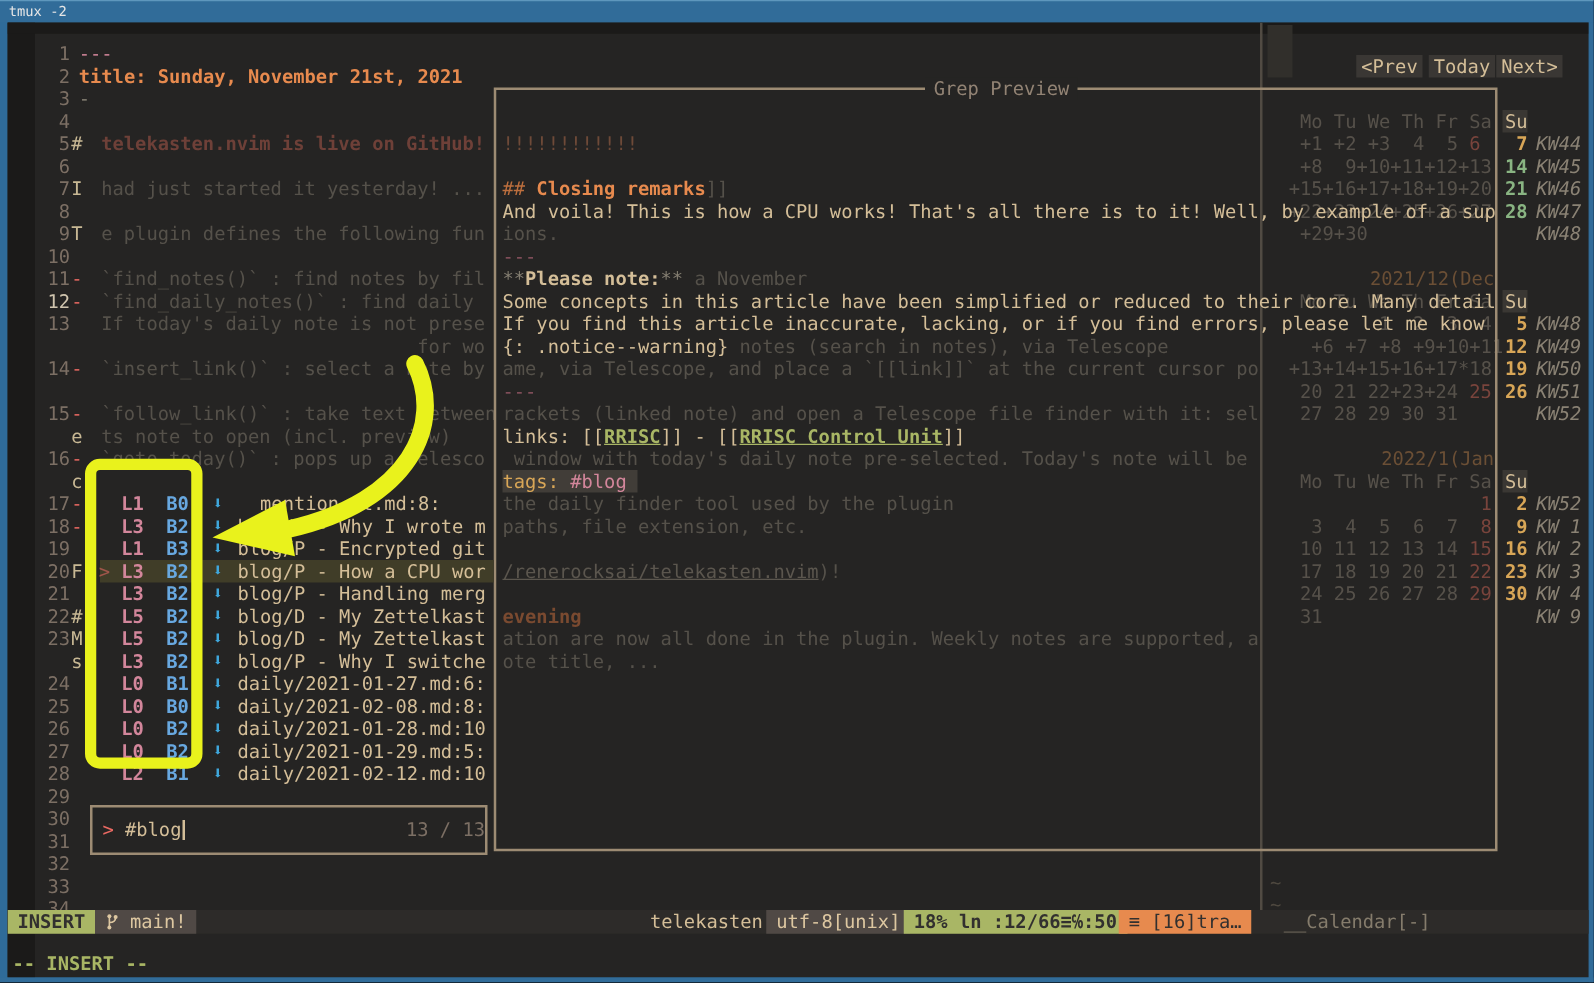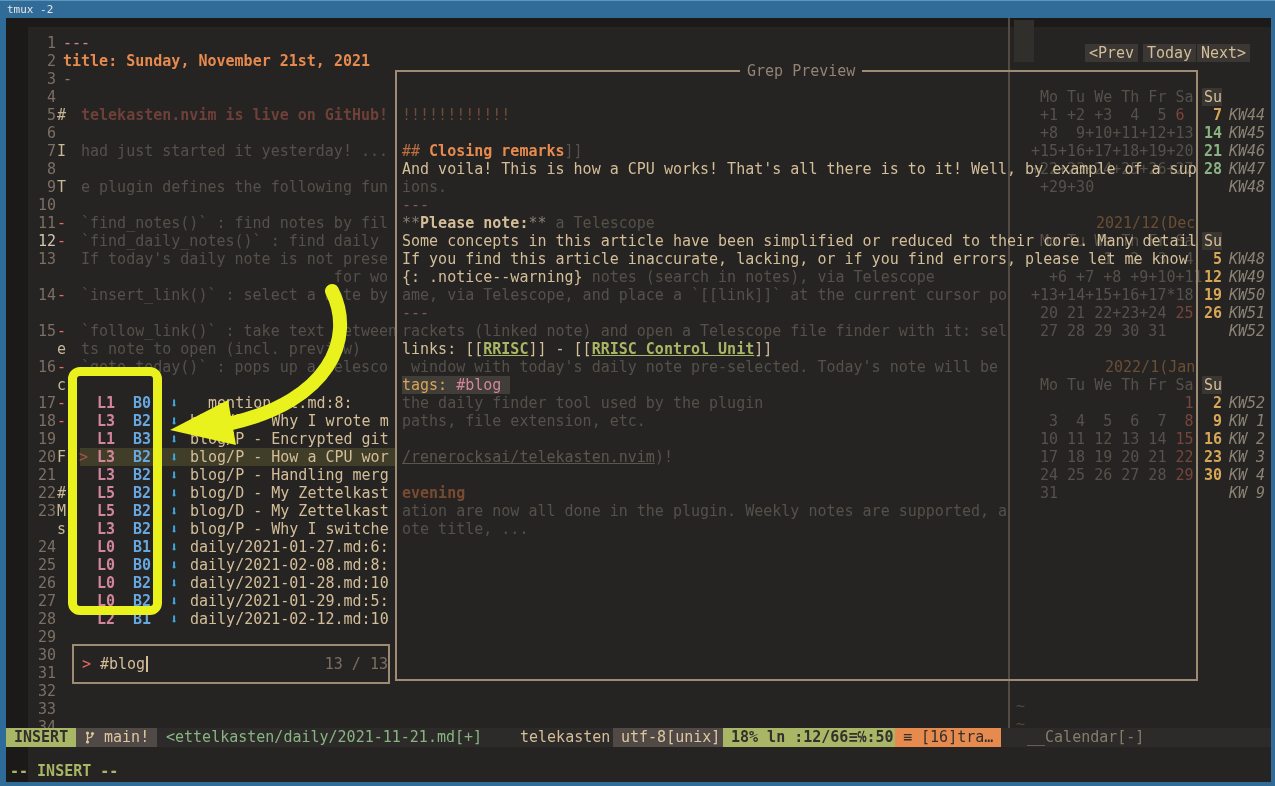--- a/index.html
+++ b/index.html
@@ -262,21 +262,21 @@
           <div class="trow dicon" style="left: 164px; top: 0px;">⬇</div>
           <div class="trow cream" style="left: 184px; top: 0px;">daily/2021-02-12.md:10</div>
         </div>
       </div>
     <div id="prev" class="layer">
         <div class="trow" style="left: 396px; top: 88px; z-index: 5;"><span class="dimorange">!!!!!!!!!!!!</span></div>
         <div class="trow" style="left: 396px; top: 124px; z-index: 5;"><span class="orange">## </span><span class="orange-b">Closing remarks</span><span class="dim">]]</span></div>
         <div class="trow" style="left: 396px; top: 142px; z-index: 5;"><span class="cream">And voila! This is how a CPU works! That's all there is to it! Well, by example of a sup</span></div>
         <div class="trow" style="left: 396px; top: 160px; z-index: 5;"><span class="dim">ions.</span></div>
         <div class="trow" style="left: 396px; top: 178px; z-index: 5;"><span class="dpink">---</span></div>
-        <div class="trow" style="left: 396px; top: 196px; z-index: 5;"><span class="dim2">**</span><span class="cream-b">Please note:</span><span class="dim2">**</span><span class="dim"> a Telescope</span></div>
+        <div class="trow" style="left: 396px; top: 196px; z-index: 5;"><span class="dim2">**</span><span class="cream-b">Please note:</span><span class="dim2">**</span><span class="dim"> a November</span></div>
         <div class="trow" style="left: 396px; top: 214px; z-index: 5;"><span class="cream">Some concepts in this article have been simplified or reduced to their core. Many detail</span></div>
         <div class="trow" style="left: 396px; top: 232px; z-index: 5;"><span class="cream">If you find this article inaccurate, lacking, or if you find errors, please let me know</span></div>
         <div class="trow" style="left: 396px; top: 250px; z-index: 5;"><span class="cream">{: .notice--warning}</span><span class="dim"> notes (search in notes), via Telescope</span></div>
         <div class="trow" style="left: 396px; top: 268px; z-index: 5;"><span class="dim">ame, via Telescope, and place a `[[link]]` at the current cursor po</span></div>
         <div class="trow" style="left: 396px; top: 286px; z-index: 5;"><span class="dpink">---</span></div>
         <div class="trow" style="left: 396px; top: 304px; z-index: 5;"><span class="dim">rackets (linked note) and open a Telescope file finder with it: sel</span></div>
         <div class="trow" style="left: 396px; top: 322px; z-index: 5;"><span class="cream">links: [[</span><span class="link">RRISC</span><span class="cream">]] - [[</span><span class="link">RRISC Control Unit</span><span class="cream">]]</span></div>
         <div class="trow" style="left: 396px; top: 340px; z-index: 5;"><span class="dim"> window with today's daily note pre-selected. Today's note will be</span></div>
         <div class="trow" style="left: 396px; top: 358px; z-index: 5;"><span class="yellow bg">tags: </span><span class="taghl">#blog </span></div>
         <div class="trow" style="left: 396px; top: 376px; z-index: 5;"><span class="dim">the daily finder tool used by the plugin</span></div>
@@ -326,21 +326,20 @@
       </div>
 
     <div class="statusline">
       <span class="seg seg-mode">INSERT</span>
       <span class="seg seg-branch"><svg width="11" height="13" style="vertical-align:-2px">
             <path d="M3.5 2 v9 M3.5 7 C7 7 8.5 5.5 8.5 3" stroke="#ddc7a1" stroke-width="1.3" fill="none"></path>
             <circle cx="3.5" cy="2" r="1.6" fill="#ddc7a1"></circle>
             <circle cx="8.5" cy="2.5" r="1.6" fill="#ddc7a1"></circle>
             <circle cx="3.5" cy="11" r="1.6" fill="#ddc7a1"></circle>
           </svg> <span>main!</span></span>
-      <span class="seg seg-file">&lt;ettelkasten/daily/2021-11-21.md[+]</span>
       <span class="seg seg-center">telekasten</span>
       <span class="seg seg-enc">utf-8[unix]</span>
       <span class="seg seg-pos">18% ln :12/66≡℅:50</span>
       <span class="seg seg-warn">≡ [16]tra…</span>
       <span class="seg seg-cal">__Calendar[-]</span>
     </div>
     <div class="cmdline">-- INSERT --</div>
   </div>
 
   <div class="anno-rect"></div>

